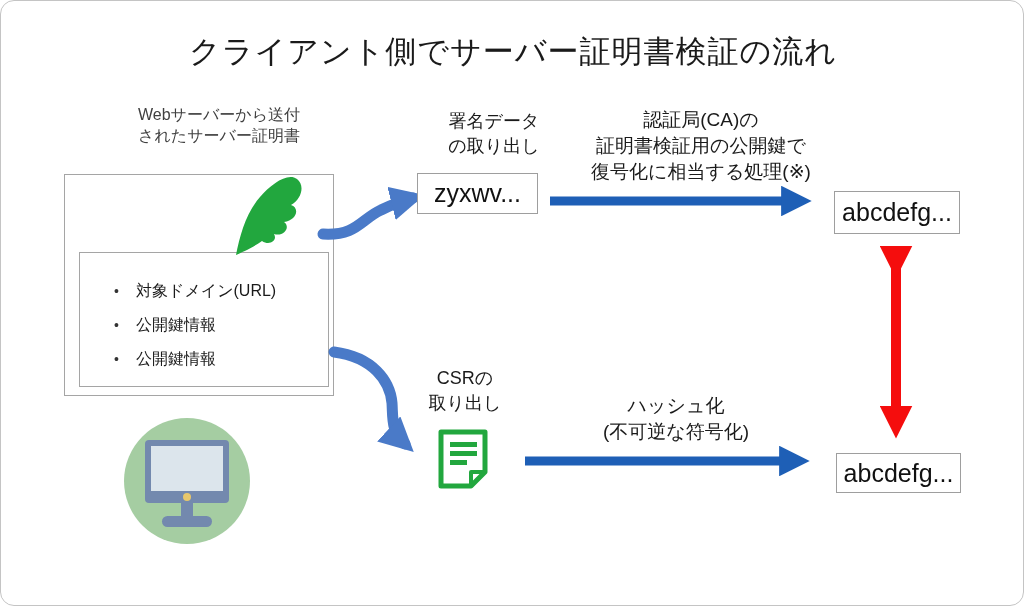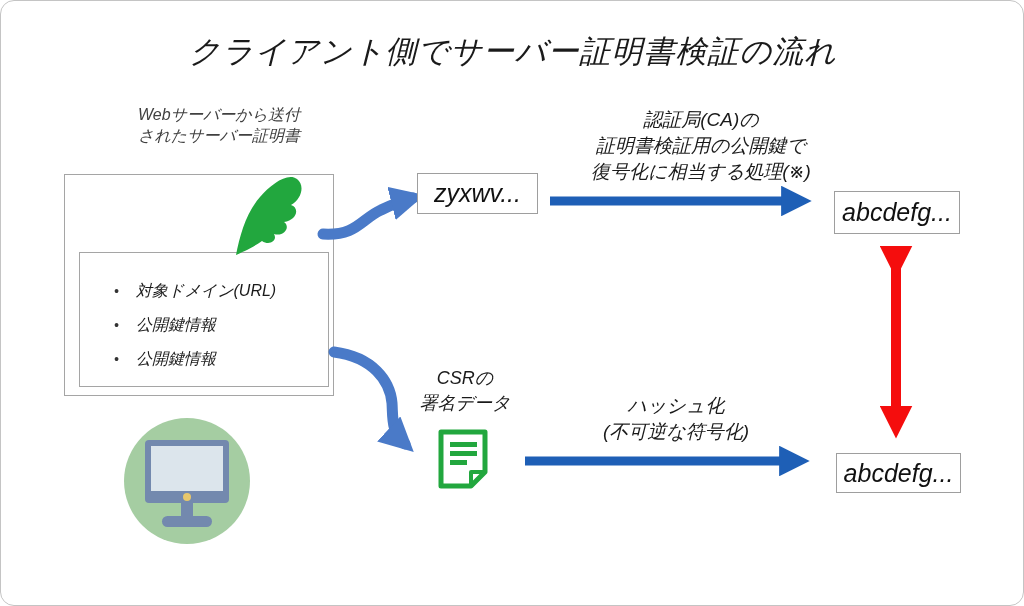--- a/index.html
+++ b/index.html
@@ -7,21 +7,20 @@
   body { font-family: "Liberation Sans", "DejaVu Sans", sans-serif; }
 
   .canvas {
     position: relative;
     width: 1024px;
     height: 606px;
     background: #ffffff;
     border: 1px solid #c4c4c4;
     border-radius: 14px;
     overflow: hidden;
-    font-style: italic;
   }
 
   .abs { position: absolute; }
   .preline { white-space: pre-line; }
   .center { text-align: center; }
 
   .title {
     left: 0; top: 30px; width: 1024px;
     text-align: center;
     font-size: 31px;
@@ -135,30 +134,32 @@
       <span>公開鍵情報</span>
     </div>
   </div>
 
   <svg class="abs icon-svg" style="left:230px; top:170px;" width="76" height="86" viewBox="0 0 76 86">
     <path d="M5,84 C9,64 15,42 29,26 C40,13 57,1 66,8 C74,14 71,28 60,34
              C69,37 66,49 53,51 C60,56 53,66 43,63 C47,70 38,75 31,70
              C21,77 11,81 5,84 Z" fill="#22a73e"></path>
   </svg>
 
+  <div class="abs small-label center preline" style="left:423px; top:108px; width:140px;">署名データ
+の取り出し</div>
   <div class="abs value-box" style="left:416px; top:172px; width:121px; height:41px;">zyxwv...</div>
 
   <div class="abs small-label center preline" style="left:573px; top:106px; width:254px; font-size:19px;">認証局(CA)の
 証明書検証用の公開鍵で
 復号化に相当する処理(※)</div>
 
   <div class="abs value-box" style="left:833px; top:190px; width:126px; height:43px;">abcdefg...</div>
 
   <div class="abs small-label center preline" style="left:408px; top:365px; width:112px;">CSRの
-署名データ</div>
+取り出し</div>
 
   <svg class="abs icon-svg" style="left:432px; top:427px;" width="60" height="62" viewBox="0 0 60 62">
     <path d="M8,4 H52 V44 L38,58 H8 Z" fill="#ffffff" stroke="#22a73e" stroke-width="5" stroke-linejoin="round"></path>
     <path d="M52,44 H38 V58" fill="none" stroke="#22a73e" stroke-width="4" stroke-linejoin="round"></path>
     <rect x="17" y="14" width="27" height="5" fill="#22a73e"></rect>
     <rect x="17" y="23" width="27" height="5" fill="#22a73e"></rect>
     <rect x="17" y="32" width="17" height="5" fill="#22a73e"></rect>
   </svg>
 
   <div class="abs small-label center preline" style="left:555px; top:392px; width:240px; font-size:19px;">ハッシュ化

